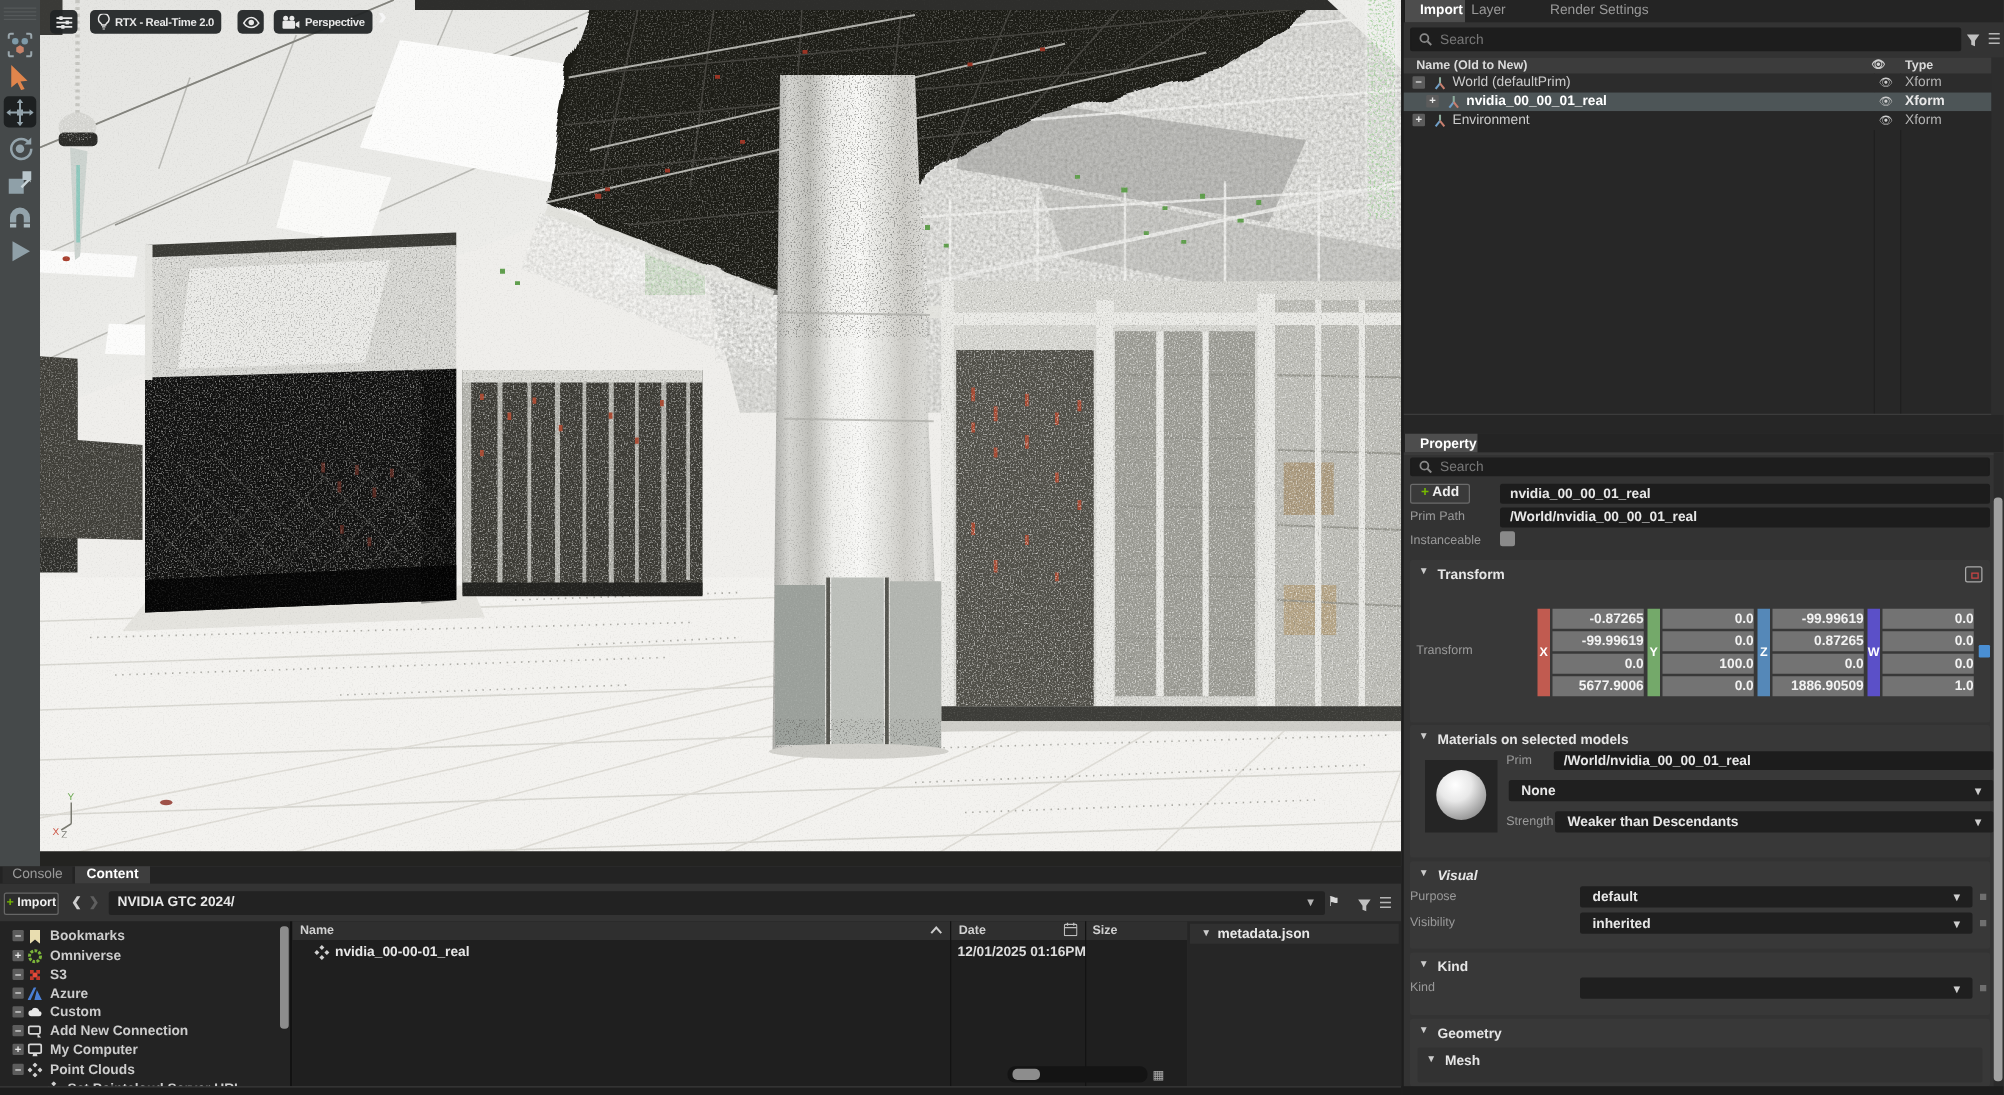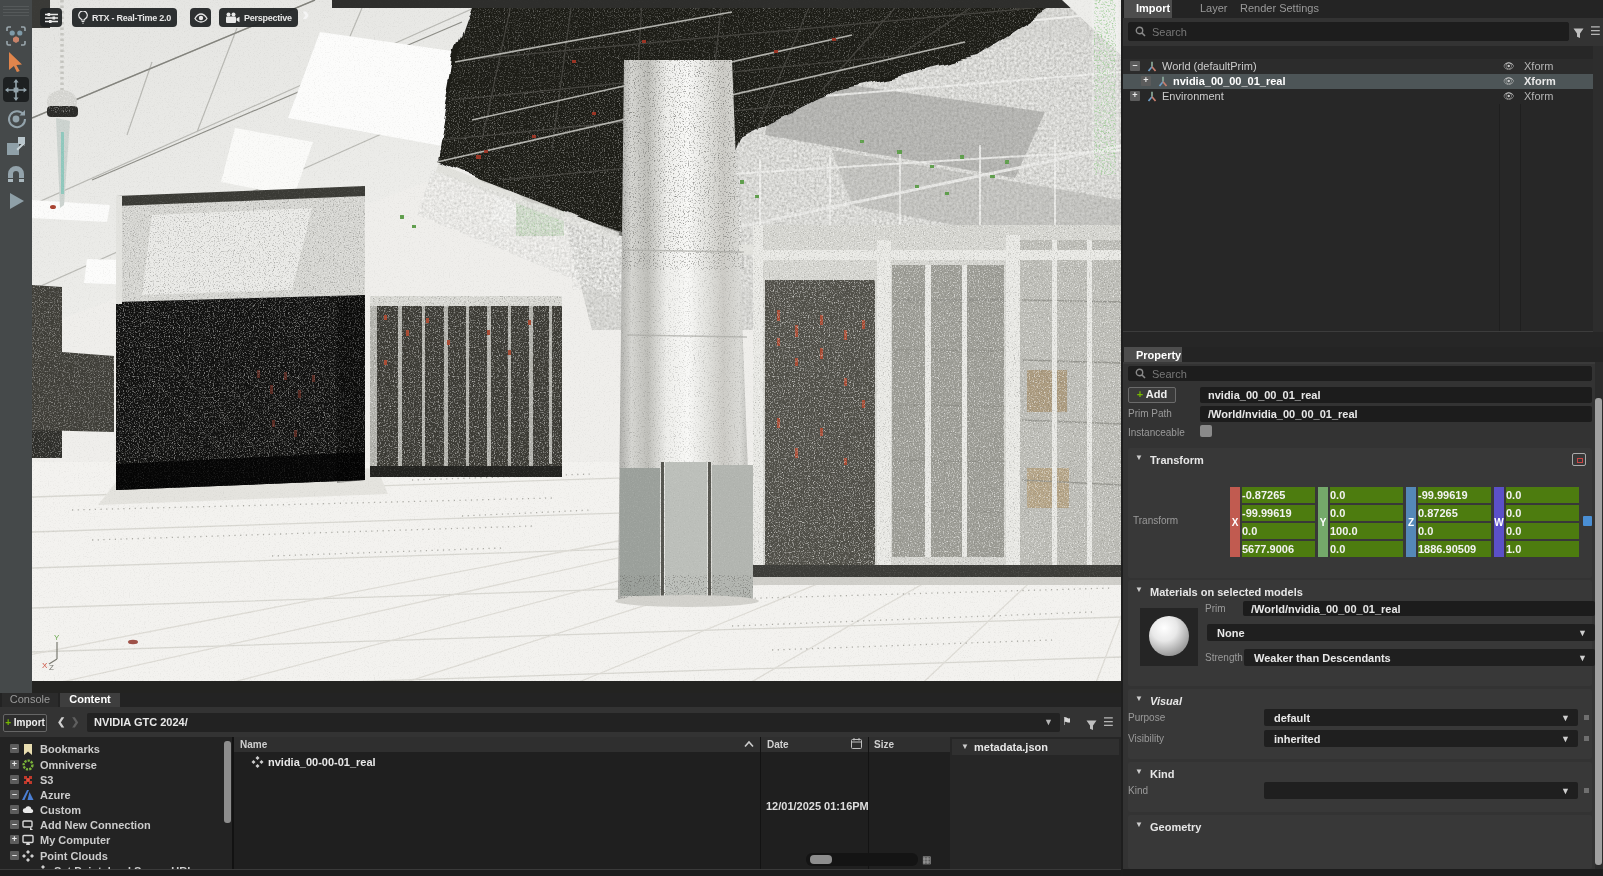--- a/index.html
+++ b/index.html
@@ -21,21 +21,21 @@
 .tab.act { background:#4d4d4d; color:#fff; font-weight:bold; }
 .searchbox { background:#1d1d1d; border:1px solid #1d1d1d; border-radius:2px; color:#777; font-size:11px; display:flex; align-items:center; padding:0 6px; height:17px; }
 .ifield { background:#1c1c1c; color:#e8e8e8; font-size:11px; font-weight:bold; display:flex; align-items:center; padding:0 8px; border-radius:2px; }
 .lbl { color:#9a9a9a; font-size:10px; }
 .ddown { background:#1f1f1f; color:#e8e8e8; font-size:11px; font-weight:bold; display:flex; align-items:center; padding:0 10px; border-radius:2px; position:relative; }
 .ddown .ar { position:absolute; right:8px; color:#cfcfcf; font-size:9px; }
 .sect { position:absolute; left:1131px; background:#383838; border-radius:2px; }
 .shead { color:#e6e6e6; font-size:11px; font-weight:bold; padding-left:22px; position:relative; }
 .shead:before { content:"▼"; position:absolute; left:7px; font-size:8px; color:#cccccc; top:50%; transform:translateY(-50%); }
 .tbar { position:absolute; top:487px; width:10px; height:70px; color:#fff; font-size:10px; font-weight:bold; display:flex; align-items:center; justify-content:center; }
-.tcell { position:absolute; width:73px; height:16px; background:#4d7c0f; color:#f2f2f2; text-align:left; line-height:16px; }
+.tcell { position:absolute; width:73px; height:16px; background:#737373; color:#f2f2f2; text-align:right; line-height:16px; }
 .trow { position:absolute; left:0; width:224px; height:14px; }
 .ebox { position:absolute; left:10px; top:2px; width:9px; height:9px; background:#5c5c5c; color:#e8e8e8; font-size:9px; line-height:8px; text-align:center; border-radius:1px; font-weight:bold; }
 .tic { position:absolute; left:22px; top:1px; width:12px; height:12px; }
 .tlb { position:absolute; left:40px; top:1px; white-space:nowrap; }
 .tbox { position:absolute; left:9px; top:2px; width:10px; height:10px; background:#5c5c5c; color:#e8e8e8; font-size:9px; line-height:9px; text-align:center; border-radius:1px; font-weight:bold; }
 .axic { position:absolute; left:25px; top:2px; width:12px; height:11px;
   background:
    linear-gradient(to top, #6fb0c8 0 100%) 5.5px 5px / 1.6px 6px no-repeat,
    linear-gradient(45deg, transparent 44%, #c86f5f 44% 56%, transparent 56%) 0 0 / 7px 7px no-repeat,
    linear-gradient(-45deg, transparent 44%, #7fb86f 44% 56%, transparent 56%) 5px 0 / 7px 7px no-repeat; }
@@ -415,21 +415,21 @@
         <rect x="0.5" y="1.5" width="10" height="9" rx="1" fill="none" stroke="#c0c0c0"></rect>
         <path d="M0.5 4h10" stroke="#c0c0c0"></path>
         <path d="M3 0v2.5M8 0v2.5" stroke="#c0c0c0"></path>
       </svg>
     <div style="position:absolute;left:868px;top:44px;width:1px;height:132px;background:#131313;"></div>
     <span style="position:absolute;left:874px;top:46px;font-size:10px;font-weight:bold;color:#d0d0d0;">Size</span>
     <svg style="position:absolute;left:251px;top:63px;" width="13" height="12" viewBox="0 0 12 12">
         <path d="M6 0l2 2-2 2-2-2zM2 4l2 2-2 2-2-2zM10 4l2 2-2 2-2-2zM6 8l2 2-2 2-2-2z" fill="#cfcfcf"></path>
       </svg>
     <span style="position:absolute;left:268px;top:63px;font-size:11px;font-weight:bold;color:#e8e8e8;">nvidia_00-00-01_real</span>
-    <span style="position:absolute;left:766px;top:63px;font-size:11px;font-weight:bold;color:#dddddd;margin-top:44px;">12/01/2025 01:16PM</span>
+    <span style="position:absolute;left:766px;top:63px;font-size:11px;font-weight:bold;color:#dddddd;">12/01/2025 01:16PM</span>
 
     <div style="position:absolute;left:806px;top:160px;width:112px;height:13px;background:#141414;border-radius:6px;"></div>
     <div style="position:absolute;left:810px;top:162px;width:22px;height:9px;background:#8d8d8d;border-radius:4px;"></div>
     <div style="position:absolute;left:922px;top:161px;width:12px;height:12px;color:#aaa;font-size:10px;">▦</div>
 
     <div style="position:absolute;left:950px;top:44px;width:171px;height:132px;background:#262626;"></div>
     <div style="position:absolute;left:952px;top:46px;width:167px;height:16px;background:#303030;color:#e8e8e8;font-size:11px;font-weight:bold;">
         <span style="position:absolute;left:9px;top:3px;font-size:8px;color:#ccc;">▼</span>
         <span style="position:absolute;left:22px;top:2px;">metadata.json</span>
       </div>
@@ -502,34 +502,39 @@
         </div>
     </div>
     <div style="position:absolute;left:224px;top:48px;width:7px;height:82px;background:#8d8d8d;border-radius:3px;"></div>
     <div style="position:absolute;left:0;top:176px;width:1121px;height:7px;background:#1d1d1d;border-top:1px solid #3a3a3a;"></div>
   </div>
   <div id="rp">
       <div style="position:absolute;left:0;top:0;width:2px;height:876px;background:#1e1e1e;z-index:5;"></div>
 
     <div style="position:absolute;left:0;top:0;width:482px;height:18px;background:#242424;border-left:3px solid #1d1d1d;"></div>
     <div class="tab act" style="position:absolute;left:3px;top:0;width:48px;">Import</div>
-    <div class="tab" style="position:absolute;left:67px;top:0;">Layer</div>
+    <div class="tab" style="position:absolute;left:44px;top:0;">Layer</div>
     <div class="tab" style="position:absolute;left:107px;top:0;">Render Settings</div>
     <div style="position:absolute;left:0;top:18px;width:482px;height:329px;background:#333;"></div>
     <div class="searchbox" style="position:absolute;left:7px;top:22px;width:441px;height:19px;"><svg width="11" height="11" viewBox="0 0 11 11" style="margin-right:6px;flex:none;">
           <circle cx="4.5" cy="4.5" r="3.2" fill="none" stroke="#8a8a8a" stroke-width="1.4"></circle>
           <path d="M7 7l3 3" stroke="#8a8a8a" stroke-width="1.6"></path>
         </svg> Search</div>
     <div style="position:absolute;left:452px;top:25px;width:12px;height:12px;"><svg width="11" height="11" viewBox="0 0 11 11">
           <path d="M0.5 0.5h10L7 5.5V10l-3-1.2V5.5z" fill="#c0c0c0"></path>
         </svg></div>
     <div style="position:absolute;left:469px;top:24px;width:12px;height:12px;color:#b5b5b5;font-size:12px;">☰</div>
 
     <div style="position:absolute;left:0;top:46px;width:472px;height:286px;background:#272727;"></div>
     <div style="position:absolute;left:472px;top:46px;width:10px;height:286px;background:#2d2d2d;"></div>
+    <div style="position:absolute;left:0;top:46px;width:472px;height:13px;background:#3c3c3c;color:#dadada;font-size:10px;font-weight:bold;">
+        <span style="position:absolute;left:12px;top:1px;">Name (Old to New)</span>
+        <span style="position:absolute;left:376px;top:0px;font-size:9px;color:#cfcfcf;">👁</span>
+        <span style="position:absolute;left:403px;top:1px;">Type</span>
+      </div>
     <div style="position:absolute;left:378px;top:59px;width:1px;height:273px;background:#1f1f1f;"></div>
     <div style="position:absolute;left:399px;top:59px;width:1px;height:273px;background:#1f1f1f;"></div>
 
     <div style="position:absolute;left:0;top:59px;width:472px;height:15px;background:#2c2c2c;">
       <span class="tbox">–</span>
         <svg class="axic" viewBox="0 0 12 12" style="background:none;">
           <g stroke-width="1.8" fill="none">
             <path d="M6 6.2V0.8" stroke="#8fae9e"></path>
             <path d="M6 6.2L2.2 11" stroke="#6f9fc8"></path>
             <path d="M6 6.2l3.8 4.8" stroke="#c87f6f"></path>
@@ -640,19 +645,22 @@
       <div class="shead" style="padding-top:6px;height:17px;">Kind</div>
     </div>
     <div class="lbl" style="position:absolute;left:7px;top:785px;">Kind</div>
     <div class="ddown" style="position:absolute;left:143px;top:782px;width:314px;height:17px;">
         <span class="ar">▼</span>
       </div>
     <div style="position:absolute;left:463px;top:788px;width:5px;height:5px;background:#6f6f6f;"></div>
 
     <div class="sect" style="left:7px;top:815px;width:464px;height:54px;">
       <div class="shead" style="padding-top:6px;height:17px;">Geometry</div>
+      <div style="position:absolute;left:6px;top:23px;width:452px;height:28px;background:#323232;border-radius:2px;">
+          <div class="shead" style="padding-top:5px;height:17px;">Mesh</div>
+        </div>
     </div>
 
     <div style="position:absolute;left:474px;top:362px;width:8px;height:514px;background:#2b2b2b;"></div>
     <div style="position:absolute;left:474px;top:398px;width:7px;height:467px;background:#a0a0a0;border-radius:3px;"></div>
     <div style="position:absolute;left:0;top:869px;width:482px;height:7px;background:#1d1d1d;"></div>
   </div>
 </div>
 
 </body></html>

